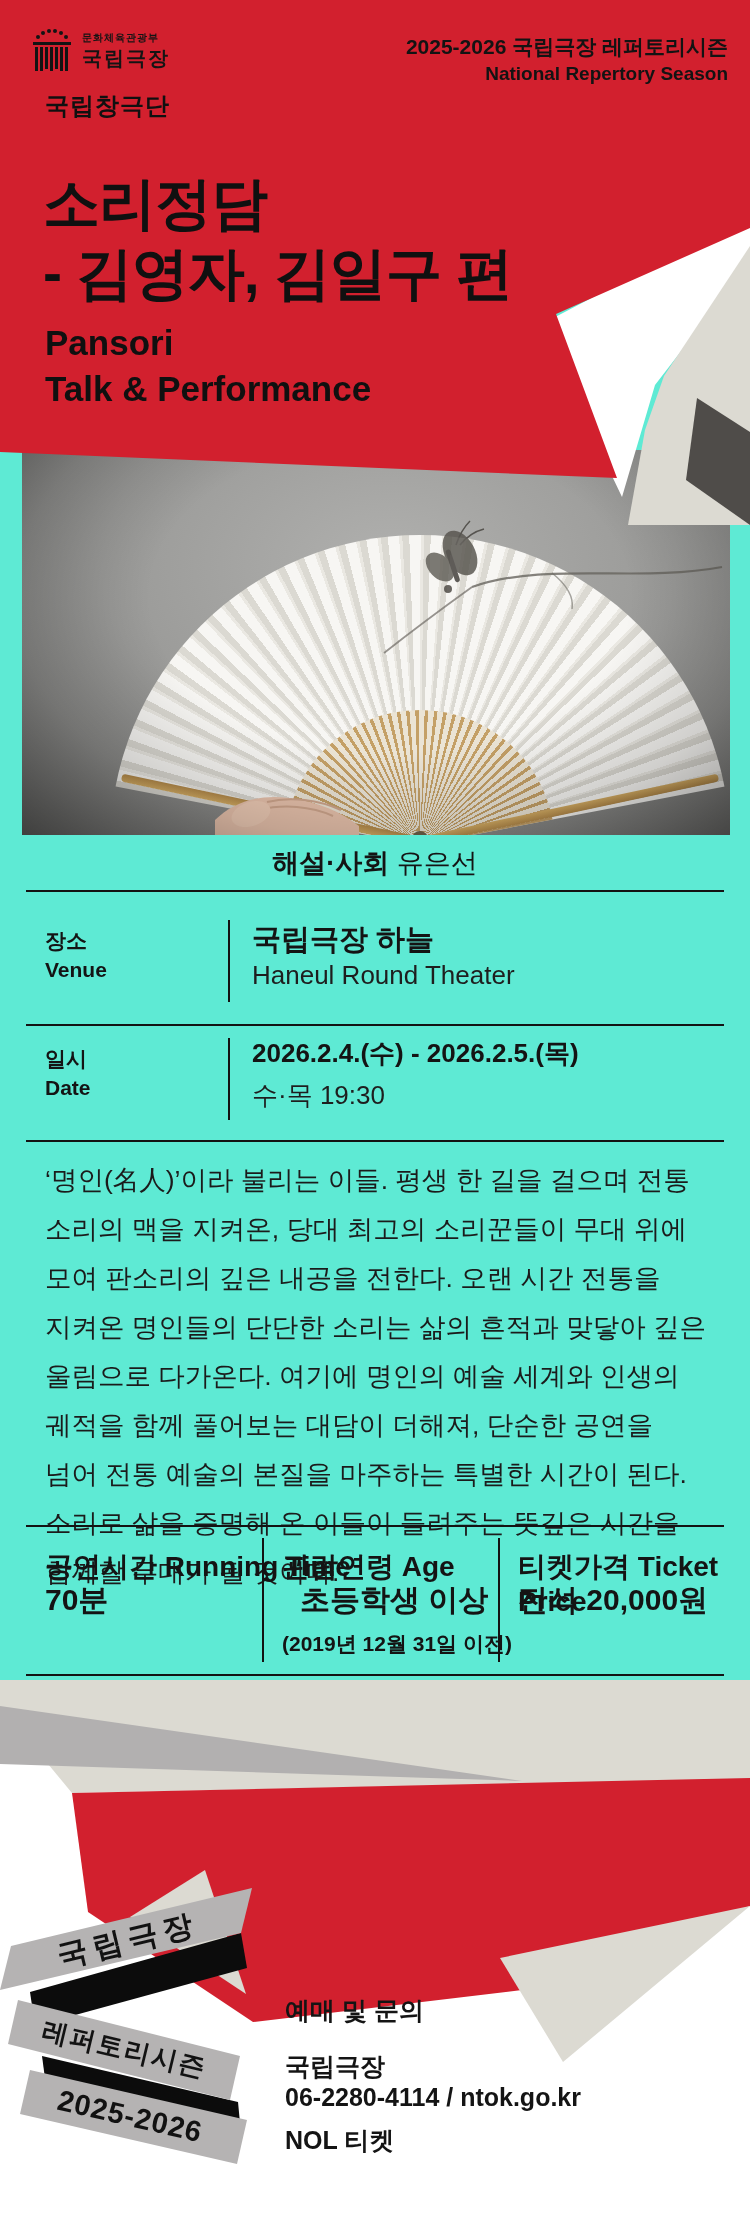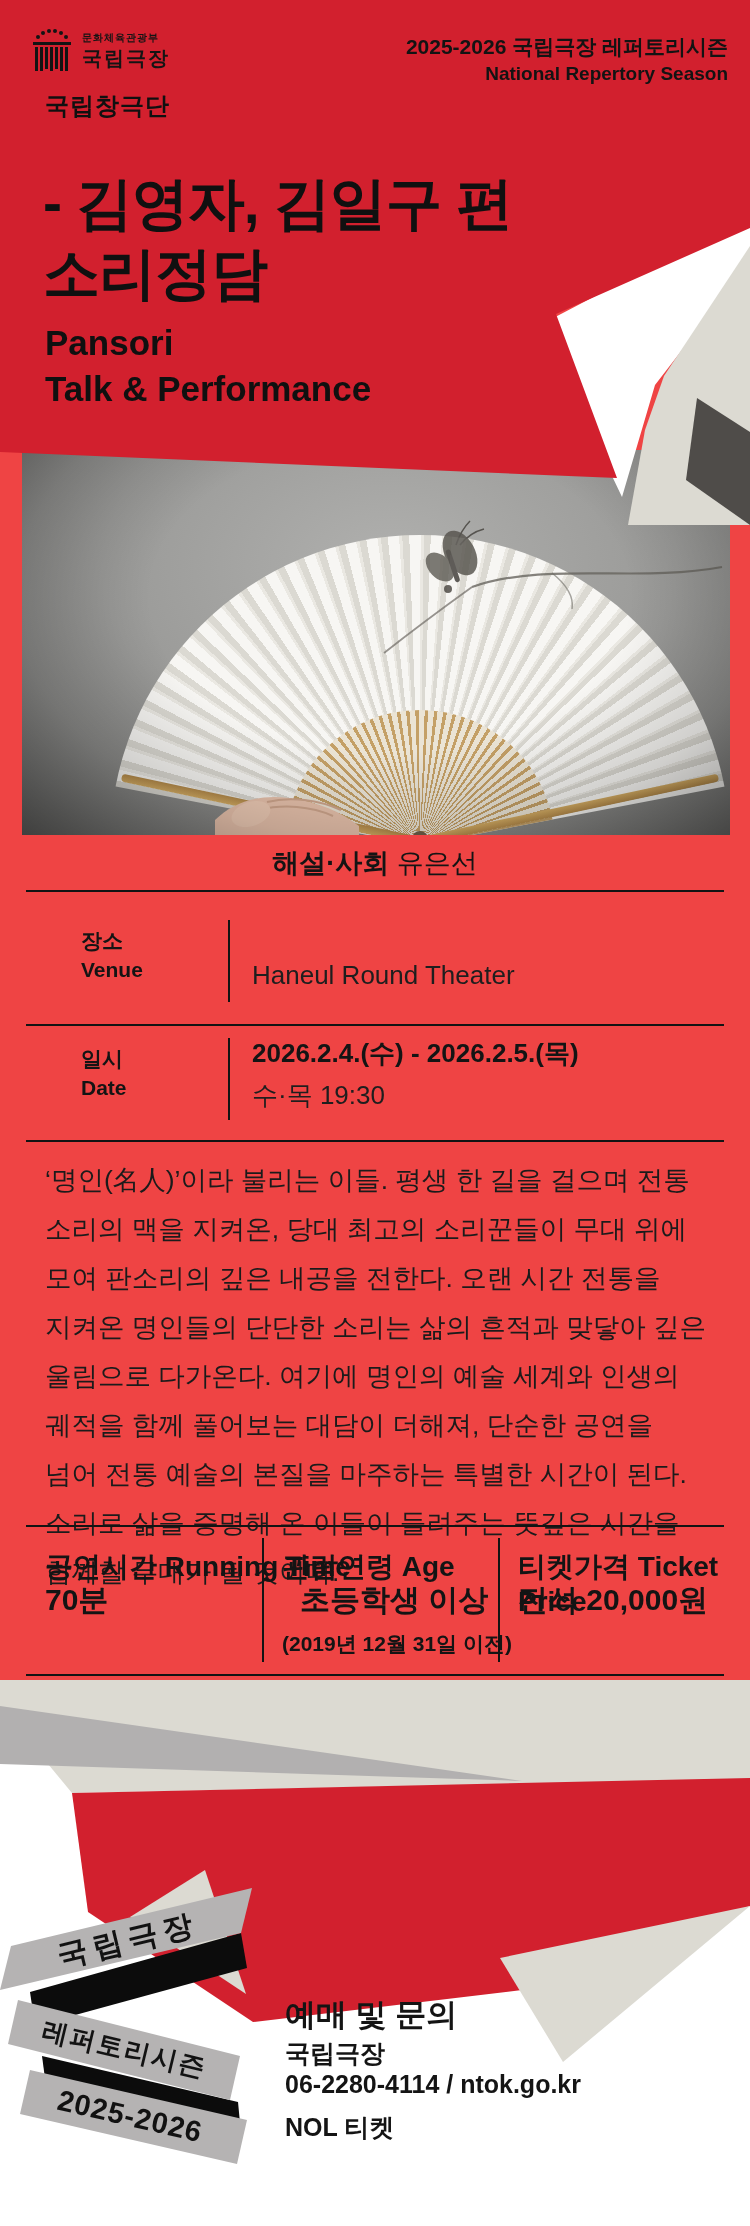--- a/index.html
+++ b/index.html
@@ -1,20 +1,20 @@
 <!DOCTYPE html>
 <html><head>
 <meta charset="utf-8">
 <style>
   * { margin:0; padding:0; box-sizing:border-box; }
   html,body { background:#9a9a9a; }
   body { font-family:"Liberation Sans","DejaVu Sans",sans-serif; }
   .page {
     position:relative; width:750px; height:2226px; margin:0 auto;
-    background:#ef4444; overflow:hidden; color:#141414;
+    background:#5eead4; overflow:hidden; color:#141414;
   }
   
   .rule { position:absolute; left:26px; width:698px; height:2px; background:#131313; }
   
   .hero-shapes { position:absolute; left:0; top:0; z-index:2; pointer-events:none; }
   .hero-text { position:absolute; z-index:3; color:#101010; }
   .company { left:45px; top:90px; font-size:24px; font-weight:700; letter-spacing:1px; }
   .title { left:43px; top:168px; font-size:57px; font-weight:800; line-height:1.23; letter-spacing:-1px; }
   .subtitle { left:45px; top:320px; font-size:35px; font-weight:700; line-height:1.3; }
   .season { position:absolute; right:22px; top:33px; z-index:3; text-align:right; color:#131313; }
@@ -48,39 +48,39 @@
   .pivot { position:absolute; left:390px; top:381px; width:16px; height:16px; border-radius:50%; background:#6f6048; }
   .vignette { position:absolute; inset:0;
     background:radial-gradient(ellipse at 52% 38%, rgba(0,0,0,0) 46%, rgba(0,0,0,0.16) 72%, rgba(0,0,0,0.45) 100%); }
   .ink-art { position:absolute; left:300px; top:55px; }
   .hand { position:absolute; left:185px; top:322px; }
   
   .host { position:absolute; left:0; top:845px; width:750px; text-align:center; font-size:27px; }
   .host b { font-weight:800; }
   .host span { font-weight:500; }
   
-  .row-label { position:absolute; left:45px; font-size:21px; font-weight:700; line-height:29px;margin-left:36px; }
+  .row-label { position:absolute; left:45px; font-size:21px; font-weight:700; line-height:29px; }
   .vdiv { position:absolute; width:2px; background:#131313; }
   .val-ko { position:absolute; left:252px; font-size:29px; font-weight:800; }
   .val-en { position:absolute; left:252px; font-size:26px; font-weight:500; color:#1e1e1e; }
   
   .desc { position:absolute; left:45px; top:1156px; width:668px; font-size:26.5px;
     line-height:49px; font-weight:500; color:#1b1b1b; word-break:keep-all; }
   
   .col-label { position:absolute; top:1548px; font-size:28px; font-weight:700; }
   .col-value { position:absolute; top:1580px; font-size:30px; font-weight:800; }
   .col-note  { position:absolute; top:1630px; font-size:21px; font-weight:600; }
   
   .footer-shapes { position:absolute; left:0; top:1680px; z-index:1; pointer-events:none; }
   .ribbon-txt { position:absolute; z-index:2; font-weight:800; color:#121212; text-align:center; }
   .rt1 { left:28px; top:1920px; width:200px; font-size:30px; letter-spacing:6px; transform:rotate(-13.5deg); }
   .rt2 { left:22px; top:2032px; width:205px; font-size:26px; letter-spacing:2px; transform:rotate(13.5deg); }
   .rt3 { left:30px; top:2100px; width:200px; font-size:29px; letter-spacing:1px; transform:rotate(13deg); }
   .booking { position:absolute; left:285px; top:1994px; z-index:2; color:#141414; }
-  .booking .hd { font-size:31px; font-weight:800; margin-bottom:2px; }
+  .booking .hd { font-size:25px; font-weight:800; margin-bottom:24px; }
   .booking .grp { margin-bottom:12px; }
   .booking .ln { font-size:25px; font-weight:800; line-height:31px; }
 </style>
 </head>
 <body>
 
 <div class="page">
 
   <div class="rule" style="top:20px"></div>
   <div class="rule" style="top:87px"></div>
@@ -110,22 +110,22 @@
     </div>
   </div>
 
   <div class="season">
     <div class="ko">2025-2026 국립극장 레퍼토리시즌</div>
     <div class="en">National Repertory Season</div>
   </div>
 
   <div class="hero-text company">국립창극단</div>
   <div class="hero-text title">
+    <div>소리정담</div>
     <div>- 김영자, 김일구 편</div>
-    <div>소리정담</div>
   </div>
   <div class="hero-text subtitle">
     <div>Pansori</div>
     <div>Talk &amp; Performance</div>
   </div>
 
   <div class="photo">
     <div class="fan-paper"></div>
     <div class="fan-ribs"></div>
     <div class="guard l"></div>
@@ -166,20 +166,21 @@
     <span>유은선</span>
   </div>
 
   <div class="rule" style="top:890px"></div>
 
   <div class="row-label" style="top:926px">
     <div>장소</div>
     <div>Venue</div>
   </div>
   <div class="vdiv" style="left:228px; top:920px; height:82px;"></div>
+  <div class="val-ko" style="top:920px">국립극장 하늘</div>
   <div class="val-en" style="top:960px">Haneul Round Theater</div>
 
   <div class="rule" style="top:1024px"></div>
 
   <div class="row-label" style="top:1044px">
     <div>일시</div>
     <div>Date</div>
   </div>
   <div class="vdiv" style="left:228px; top:1038px; height:82px;"></div>
   <div class="val-ko" style="top:1036px; font-size:26px;">2026.2.4.(수) - 2026.2.5.(목)</div>

